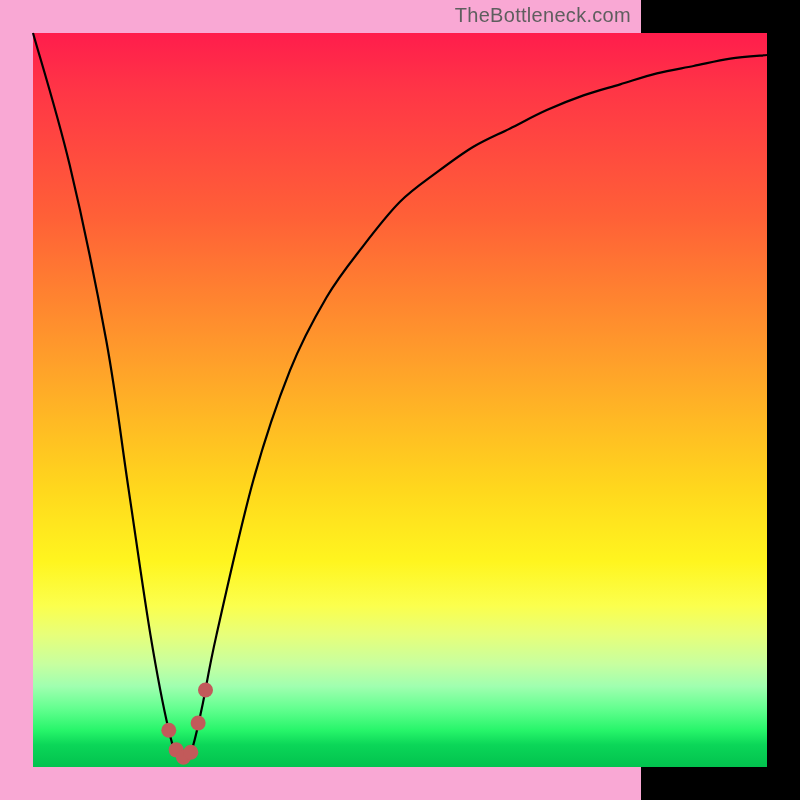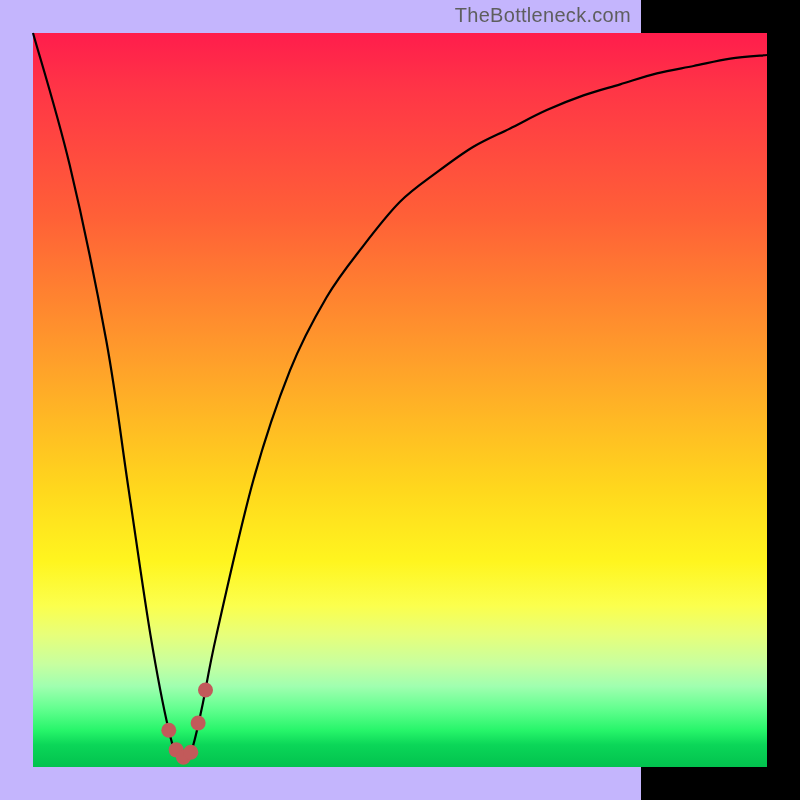--- a/index.html
+++ b/index.html
@@ -8,21 +8,21 @@
     width: 800px;
     height: 800px;
     background: #000;
     overflow: hidden;
     font-family: Arial, Helvetica, sans-serif;
   }
   .frame {
     position: relative;
     width: 641px;
     height: 800px;
-    background: #c4b5fd;
+    background: #f9a8d4;
   }
   .plot-area {
     position: absolute;
     left: 33px;
     top: 33px;
     width: 734px;
     height: 734px;
     
     background: linear-gradient(to bottom,
       #ff1d4c 0%,

